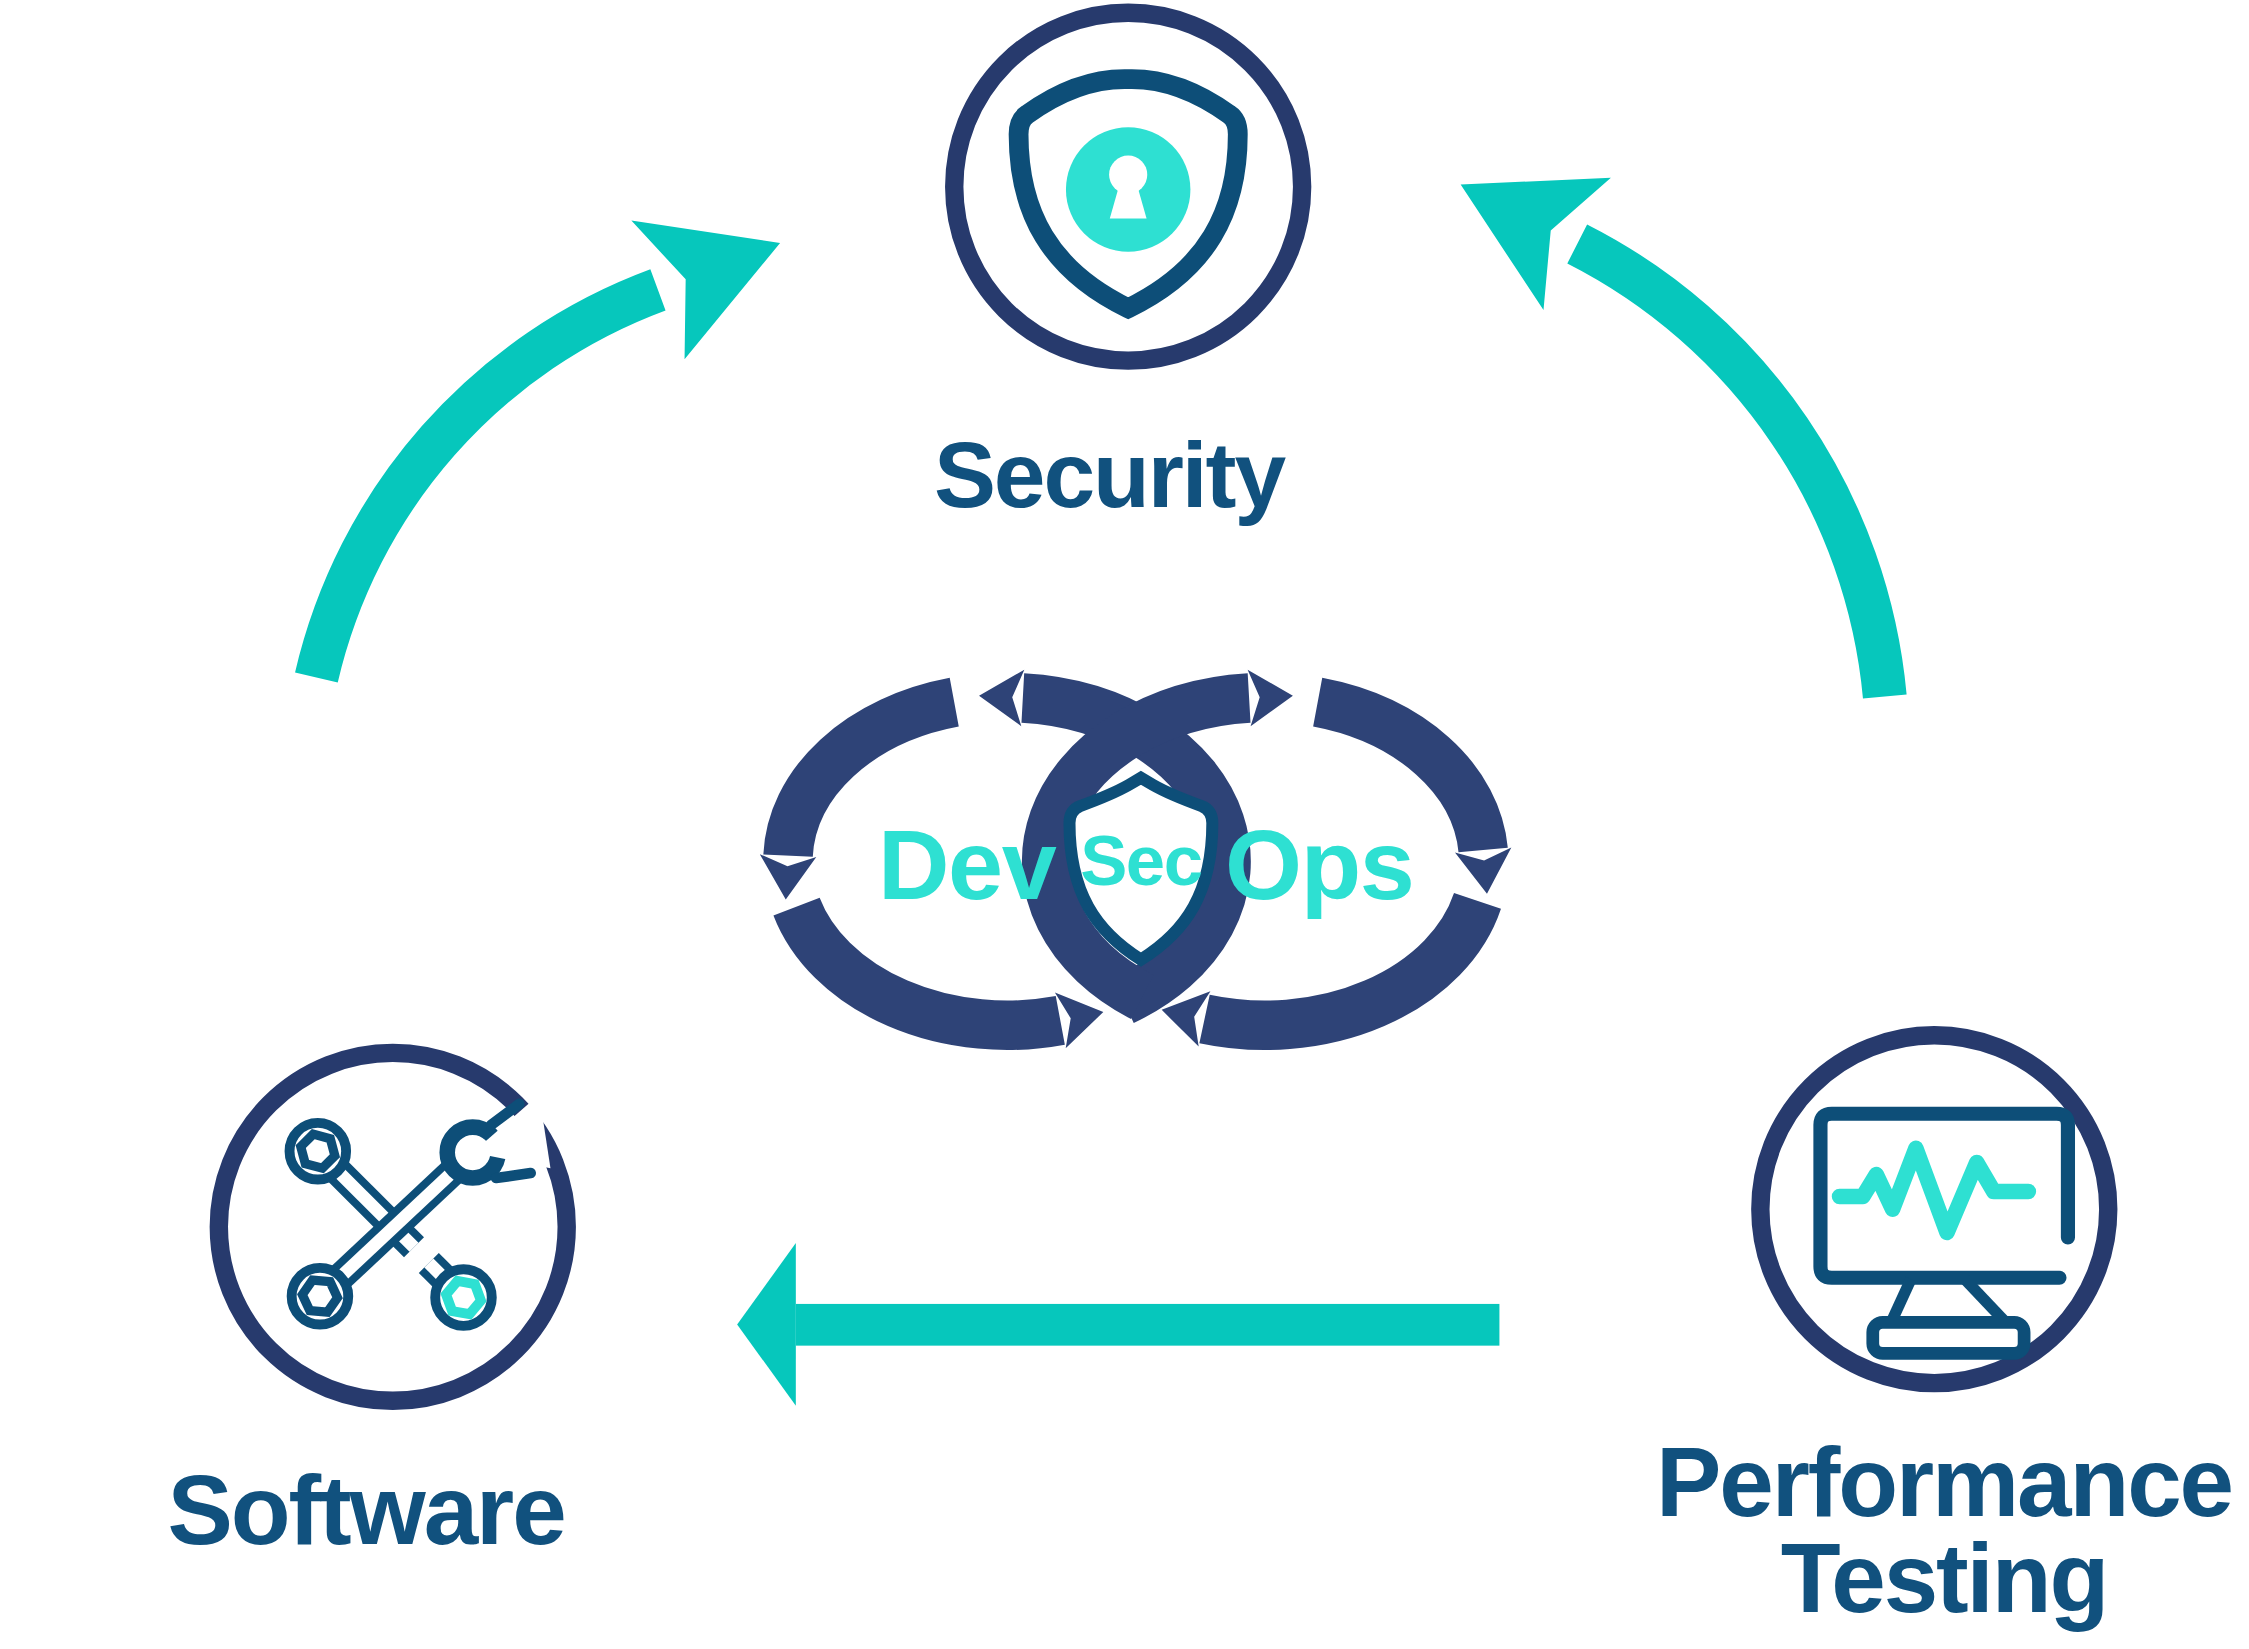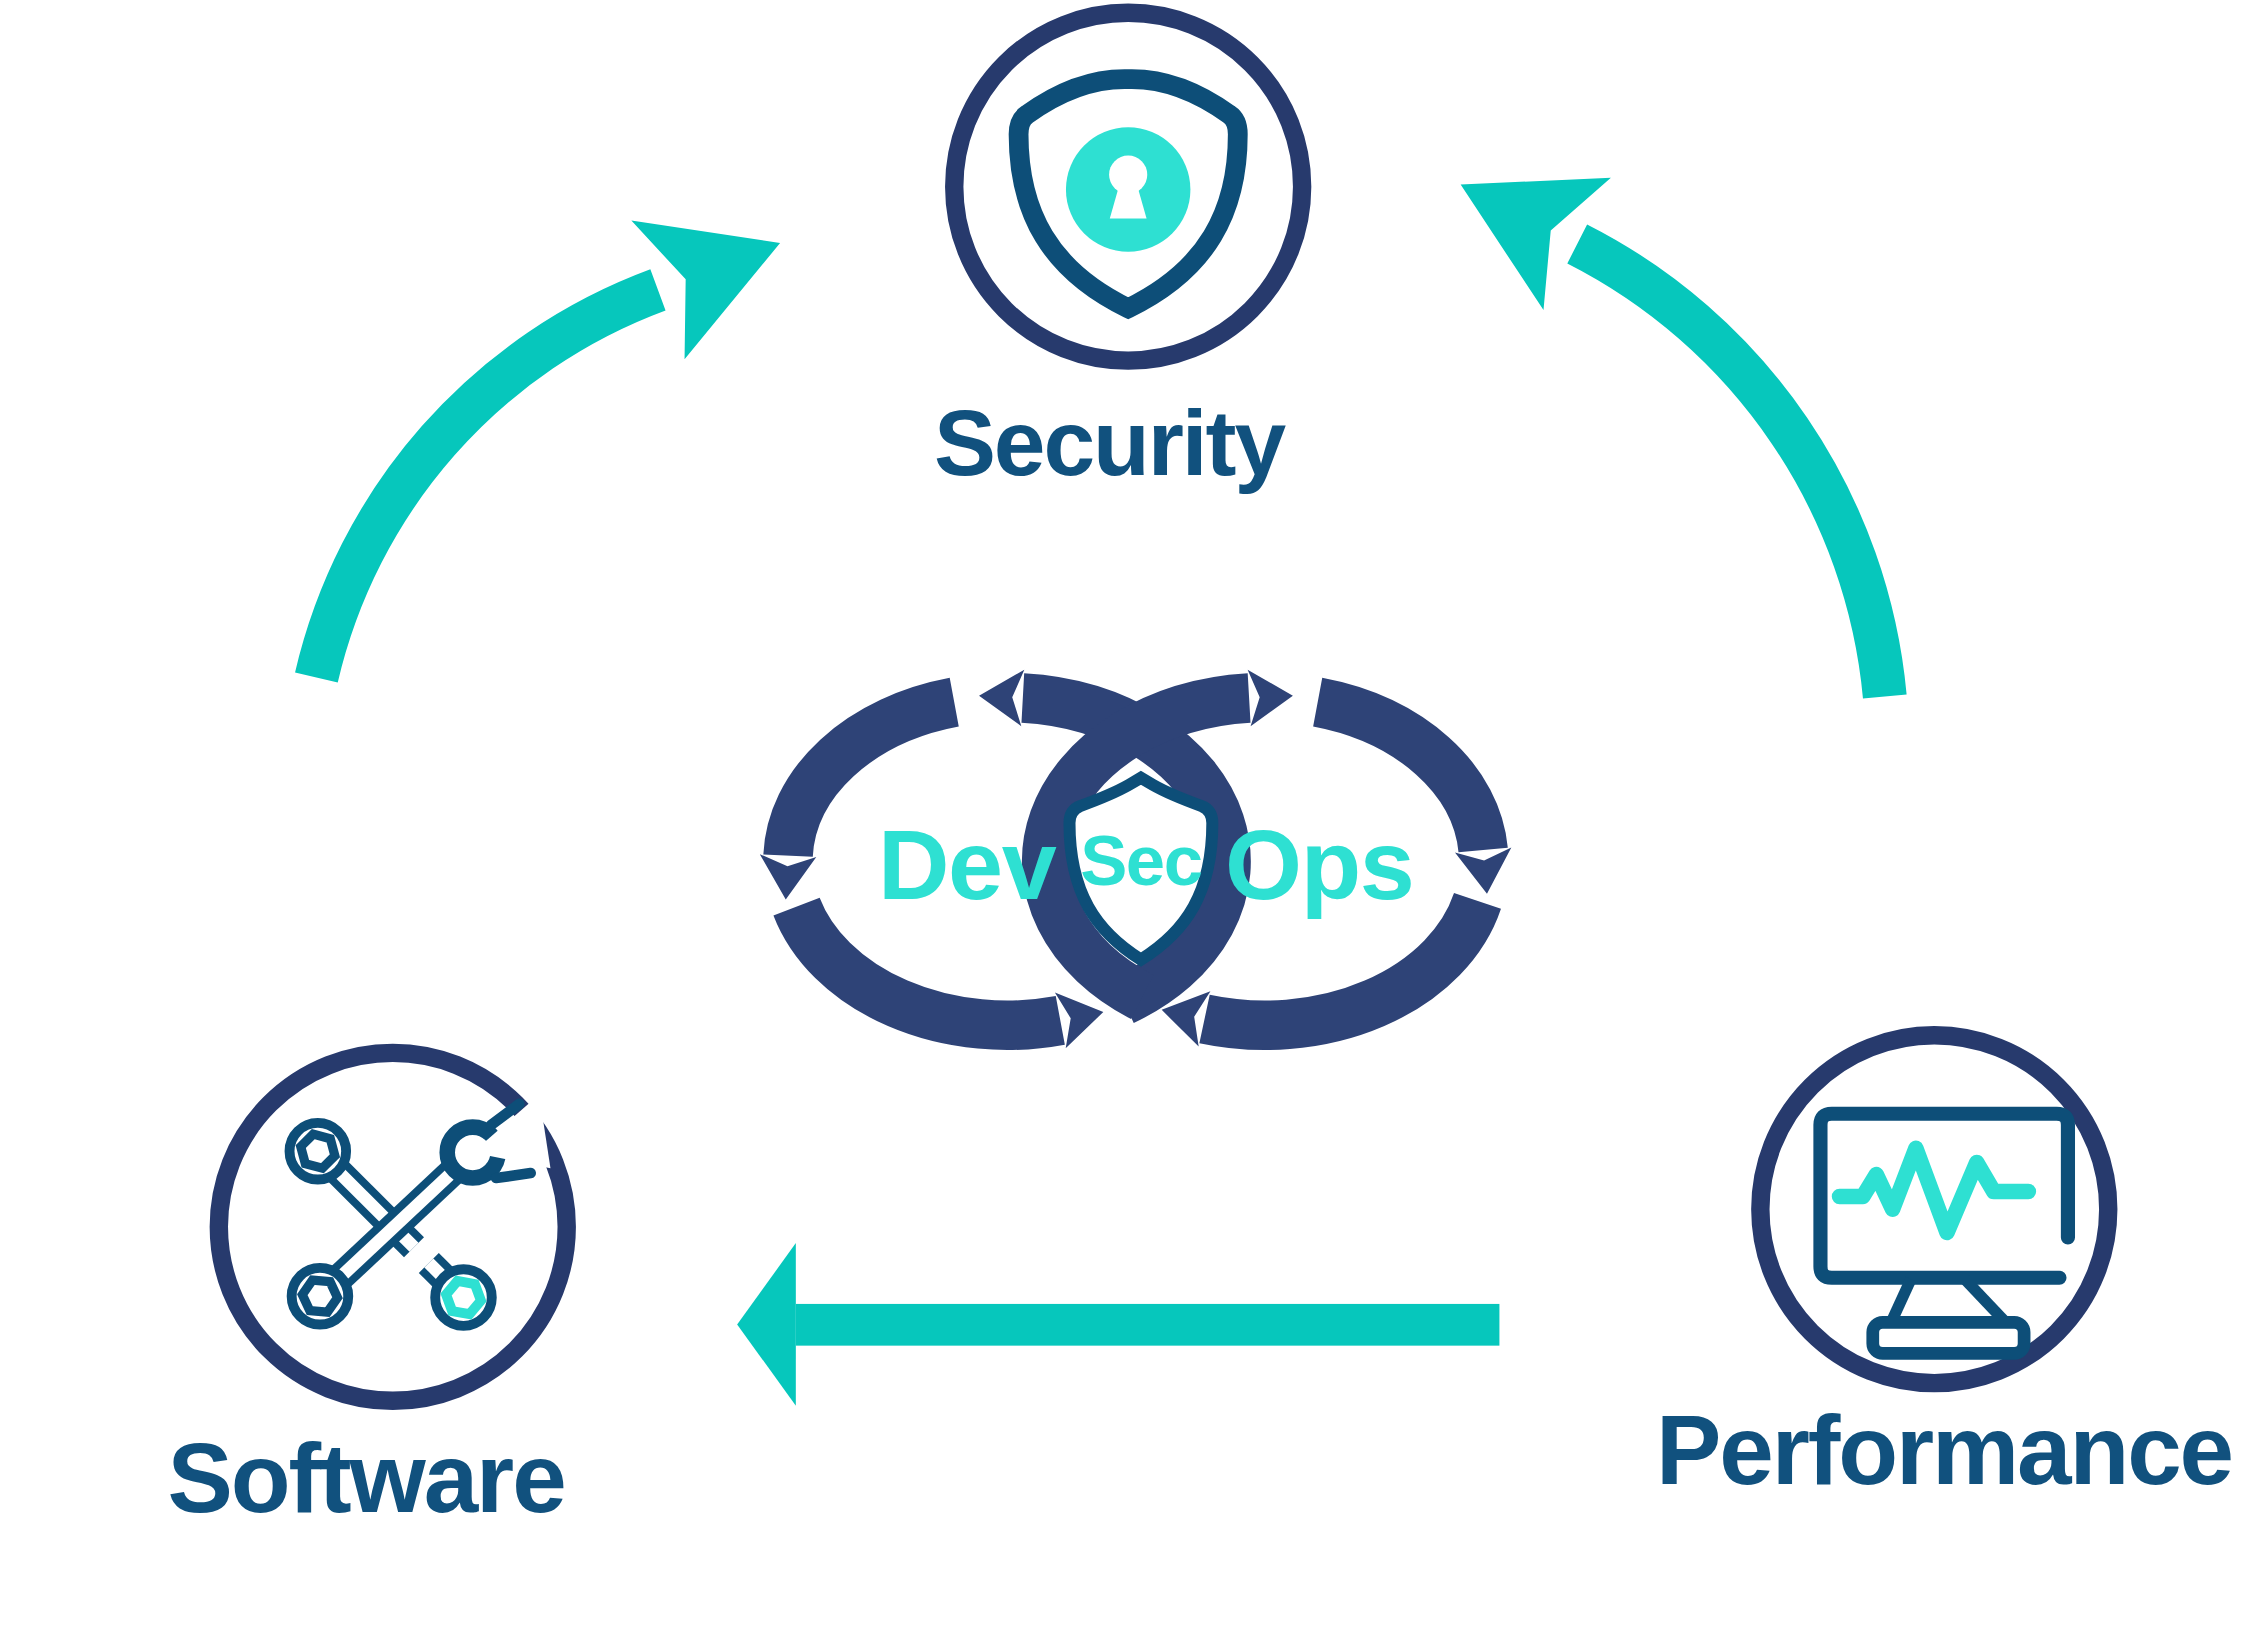--- a/index.html
+++ b/index.html
@@ -22,20 +22,21 @@
   .stage svg{position:absolute;left:0;top:0;}
   .label{
     position:absolute;
     transform:translateX(-50%);
     color:var(--text);
     font-weight:700;
     line-height:0.98;
     text-align:center;
     white-space:nowrap;
     letter-spacing:-2.1px;
+    margin-top:32px;
   }
   
   .node-circle{fill:#ffffff;stroke:var(--navy);stroke-width:26;}
   .loop-seg{fill:none;stroke:var(--loop_navy);stroke-width:70;}
   .loop-tip{fill:var(--loop_navy);stroke:none;}
   .arrow-fill{fill:var(--teal);stroke:none;}
   .arrow-arc{fill:none;stroke:var(--teal);stroke-width:62;}
   .shield{fill:#ffffff;stroke:var(--petrol);}
   .petrol-line{stroke:var(--petrol);fill:none;}
   .white-line{stroke:#ffffff;fill:none;}
@@ -142,16 +143,17 @@
   <div class="label" style="left:1109px; top:398px; font-size:93px;">
     <span>Security</span>
   </div>
 
   <div class="label" style="left:366px; top:1430px; font-size:98px;">
     <div>Software</div>
   </div>
 
   <div class="label" style="left:1944px; top:1402px; font-size:98px;">
     <div>Performance</div>
+    <div>Testing</div>
   </div>
 
 </div>
 
 
 </body></html>

